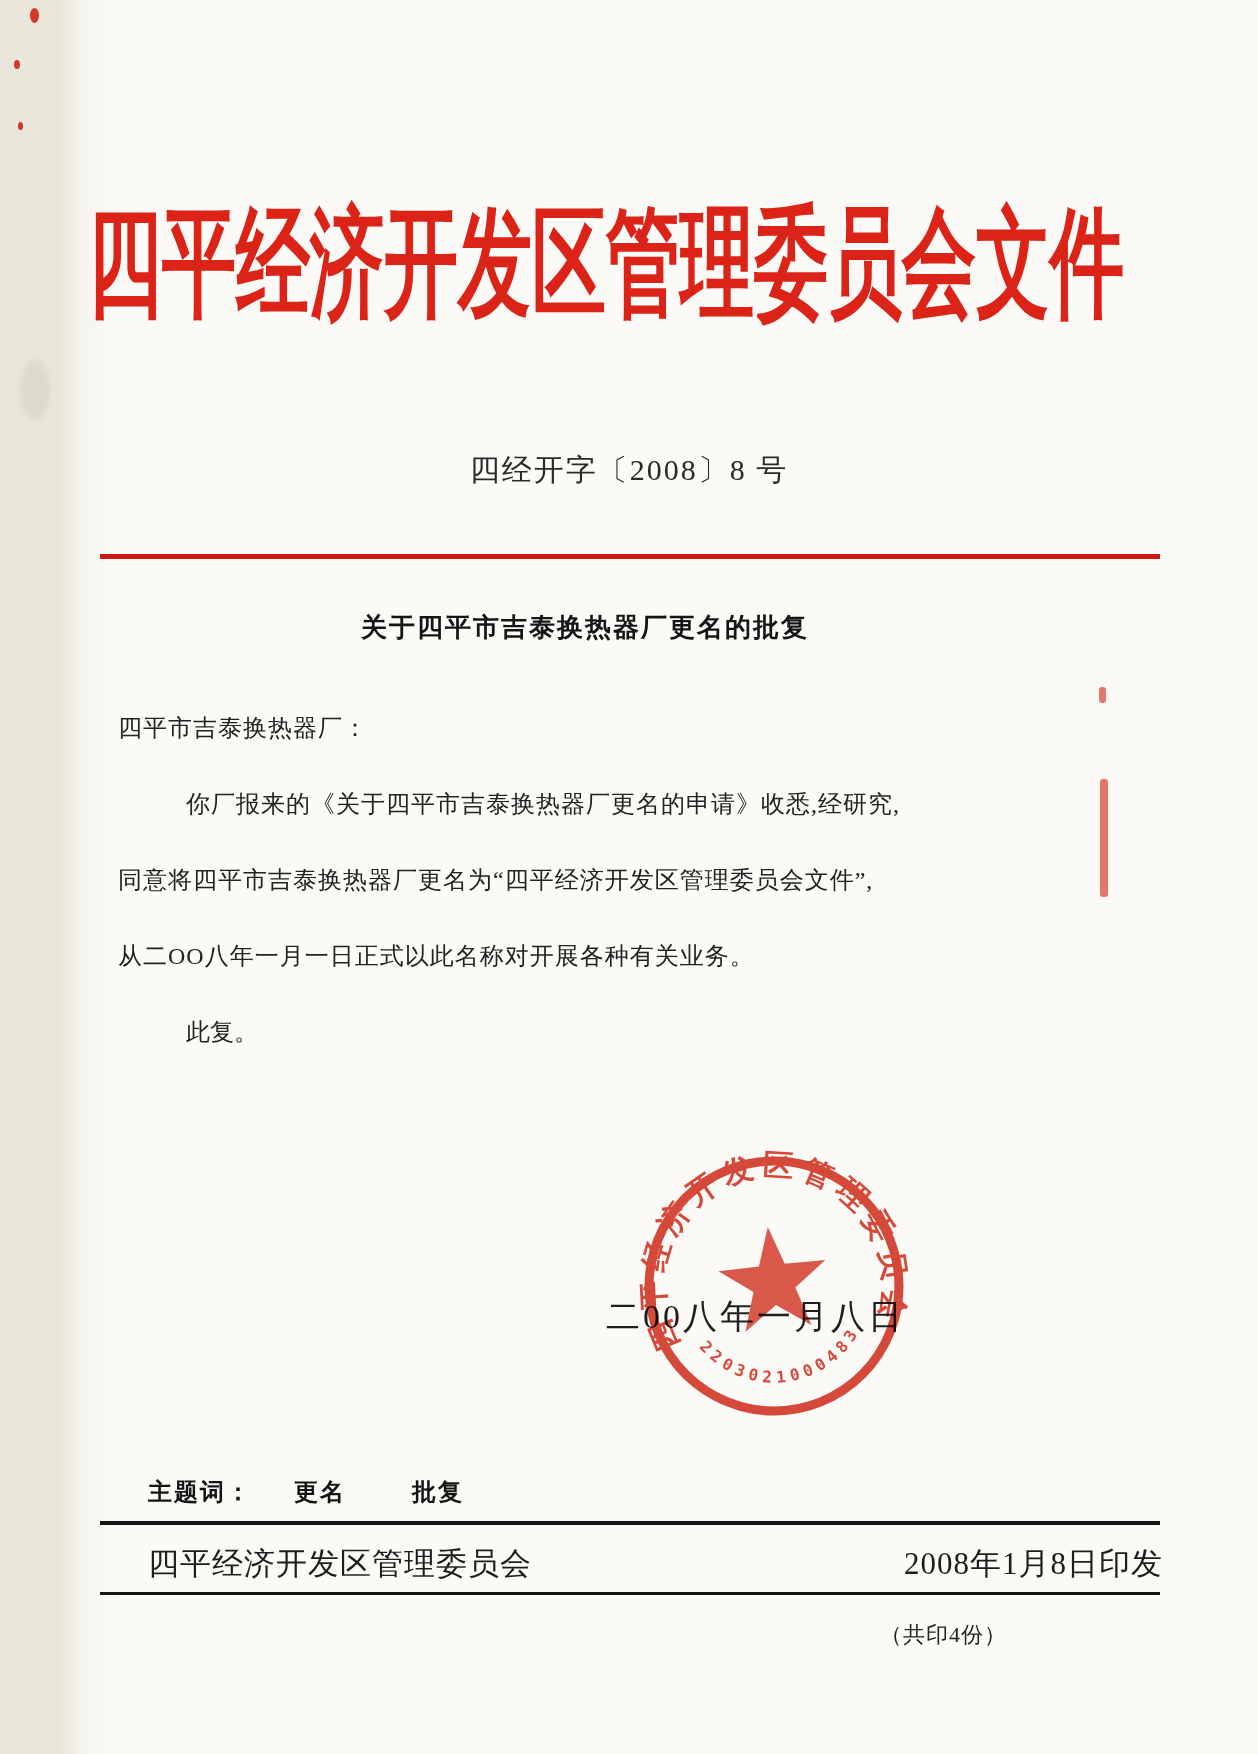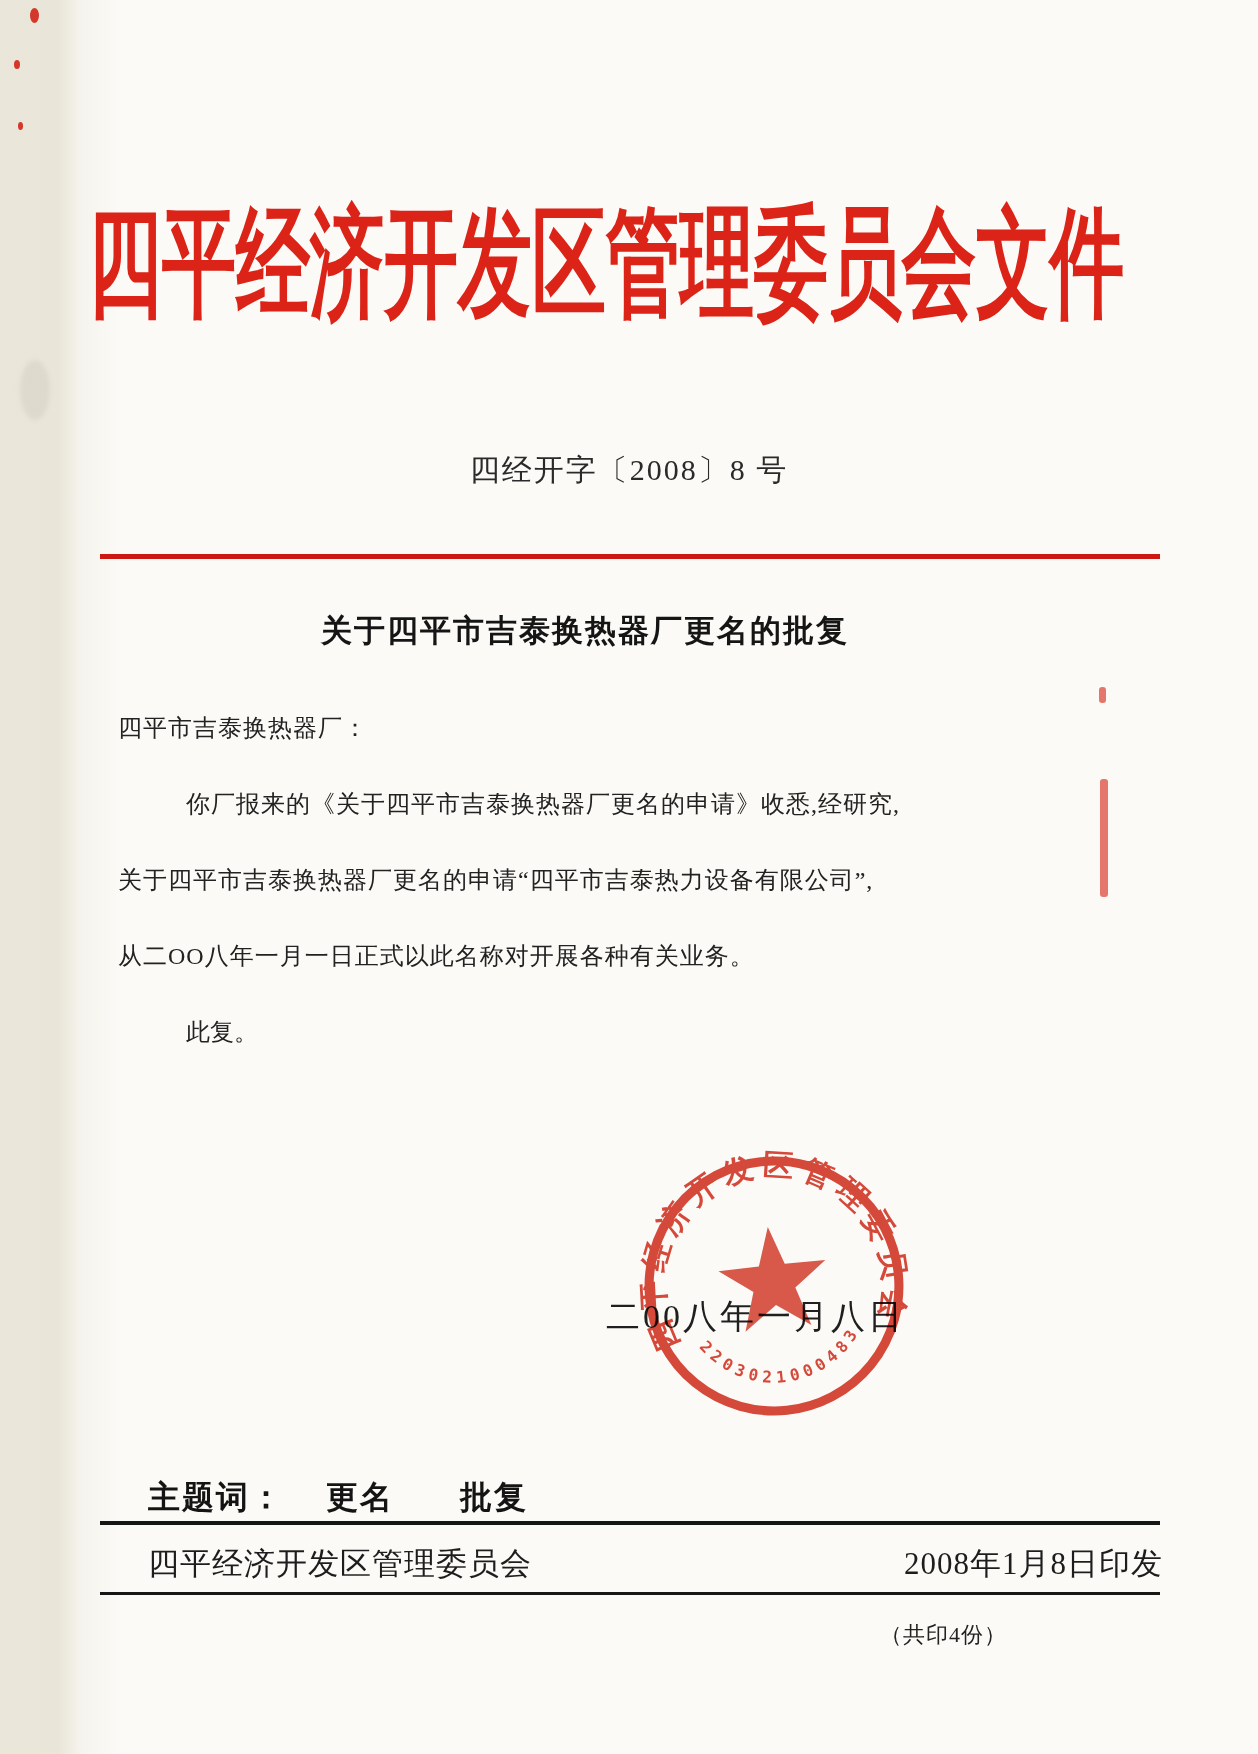--- a/index.html
+++ b/index.html
@@ -33,42 +33,42 @@
     text-align:center;font-size:30px;color:#2a2a2a;letter-spacing:2px;
   }
   .red-rule{
     position:absolute;top:554px;left:100px;width:1060px;height:5px;
     background:#cc1712;
   }
   .doc-title{
     position:absolute;top:610px;left:0;width:1170px;
     text-align:center;
     font-family:"Liberation Sans","DejaVu Sans",sans-serif;
-    font-size:31px;font-weight:bold;letter-spacing:2px;color:#151515;
+    font-size:26px;font-weight:bold;letter-spacing:2px;color:#151515;
   }
   .body-text{position:absolute;left:118px;width:955px;font-size:24px;color:#222;}
   .salutation{top:712px;letter-spacing:1px;}
   .bline{letter-spacing:1px;white-space:nowrap;}
   .l0{top:788px;text-indent:68px;}
   .l1{top:864px;}
   .l2{top:940px;}
   .closing{top:1016px;text-indent:68px;}
 
   .issue-date{
     position:absolute;top:1294px;left:606px;
     font-size:34px;color:#1f1f1f;letter-spacing:3px;z-index:1;white-space:nowrap;
   }
   .seal{
     position:absolute;top:1150px;left:638px;width:272px;height:272px;
     z-index:2;mix-blend-mode:multiply;opacity:.92;
   }
   .keywords-row{
     position:absolute;top:1476px;left:148px;
     font-family:"Liberation Sans","DejaVu Sans",sans-serif;
-    font-size:32px;font-weight:bold;color:#141414;letter-spacing:2px;
+    font-size:24px;font-weight:bold;color:#141414;letter-spacing:2px;
   }
   .keywords-row .kw1{margin-left:42px;}
   .keywords-row .kw2{margin-left:66px;}
   .hline1{position:absolute;top:1521px;left:100px;width:1060px;height:4px;background:#161616;}
   .hline2{position:absolute;top:1592px;left:100px;width:1060px;height:3px;background:#161616;}
   .colophon-row{
     position:absolute;top:1543px;left:100px;width:1063px;
     display:flex;justify-content:space-between;align-items:baseline;
     font-size:31px;color:#1d1d1d;
   }
@@ -94,21 +94,21 @@
   <div class="org-title">四平经济开发区管理委员会文件</div>
 
   <div class="doc-number">四经开字〔2008〕8 号</div>
 
   <div class="red-rule"></div>
 
   <div class="doc-title">关于四平市吉泰换热器厂更名的批复</div>
 
   <div class="body-text salutation">四平市吉泰换热器厂：</div>
   <div class="body-text bline l0">你厂报来的《关于四平市吉泰换热器厂更名的申请》收悉,经研究,</div>
-  <div class="body-text bline l1">关于四平市吉泰换热器厂更名的申请“四平市吉泰热力设备有限公司”,</div>
+  <div class="body-text bline l1">同意将四平市吉泰换热器厂更名为“四平经济开发区管理委员会文件”,</div>
   <div class="body-text bline l2">从二OO八年一月一日正式以此名称对开展各种有关业务。</div>
   <div class="body-text closing">此复。</div>
 
   <div class="issue-date">二00八年一月八日</div>
 
   <svg class="seal" viewBox="0 0 270 270">
     <g transform="rotate(-6 135 135)">
       <circle cx="135" cy="135" r="124" fill="none" stroke="#d53a2b" stroke-width="9"></circle>
       <path id="sealArc" d="M 40,190 A 109.7,109.7 0 1 1 230,190" fill="none"></path>
       <text font-size="30" font-weight="bold" fill="#d53a2b" letter-spacing="7" font-family="Liberation Serif, DejaVu Serif, serif">

